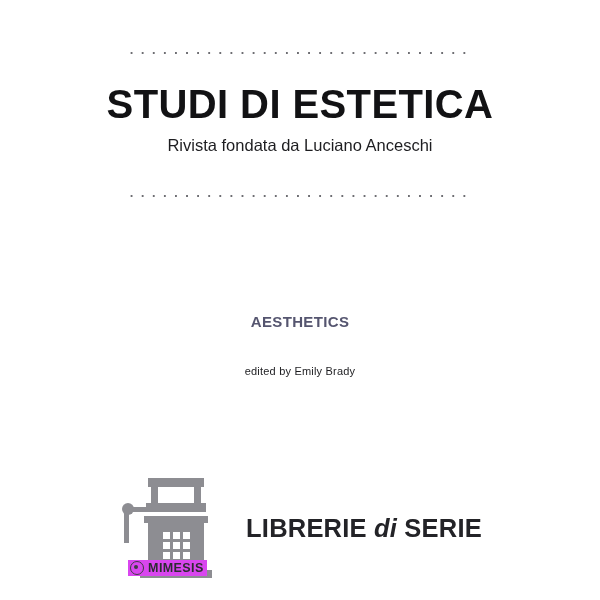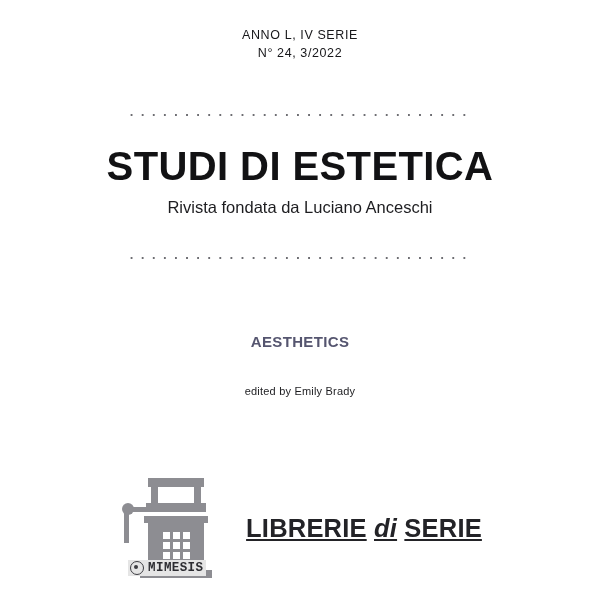--- a/index.html
+++ b/index.html
@@ -64,21 +64,21 @@
   }
   .subtitle {
     margin-top: 12px;
     font-size: 16.5px;
     color: #1d1d20;
     font-weight: normal;
   }
 
   
   .theme-block {
-    margin-top: 68px;
+    margin-top: 110px;
     text-align: center;
     color: #545478;
     font-weight: bold;
     line-height: 1.5;
   }
   .theme-line {
     font-size: 15px;
     letter-spacing: 0.35px;
     color: #55556f;
   }
@@ -112,23 +112,22 @@
     height: 104px;
   }
   .press-svg { display: block; }
   .mimesis-tag {
     position: absolute;
     left: 10px;
     bottom: 4px;
     display: flex;
     align-items: center;
     gap: 4px;
-    background: #e5e5e5;
+    background: #d946ef;
     padding: 1px 3px 1px 2px;
-    font-family: Liberation Mono, monospace;
   }
   .mimesis-mark {
     width: 12px;
     height: 12px;
     border: 1.4px solid #3d3d42;
     border-radius: 50%;
     position: relative;
   }
   .mimesis-mark::after {
     content: "";
@@ -151,32 +150,27 @@
     letter-spacing: 0.2px;
     color: #232327;
     white-space: nowrap;
   }
   .publisher-name .ital {
     font-style: italic;
     margin-top: 27px;
   }
   .publisher-name .bold {
     font-weight: bold;
-    text-decoration: underline;
   }
 </style>
 </head>
 <body>
 
 <div class="cover">
 
-  <div class="series-block">
-    <div class="series-line">ANNO L, IV SERIE</div>
-    <div class="series-line">N° 24, 3/2022</div>
-  </div>
 
   <div class="dot-rule rule-top"></div>
 
   <div class="title-block">
     <div class="main-title">STUDI DI ESTETICA</div>
     <div class="subtitle">Rivista fondata da Luciano Anceschi</div>
   </div>
 
   <div class="dot-rule rule-bottom"></div>
 

